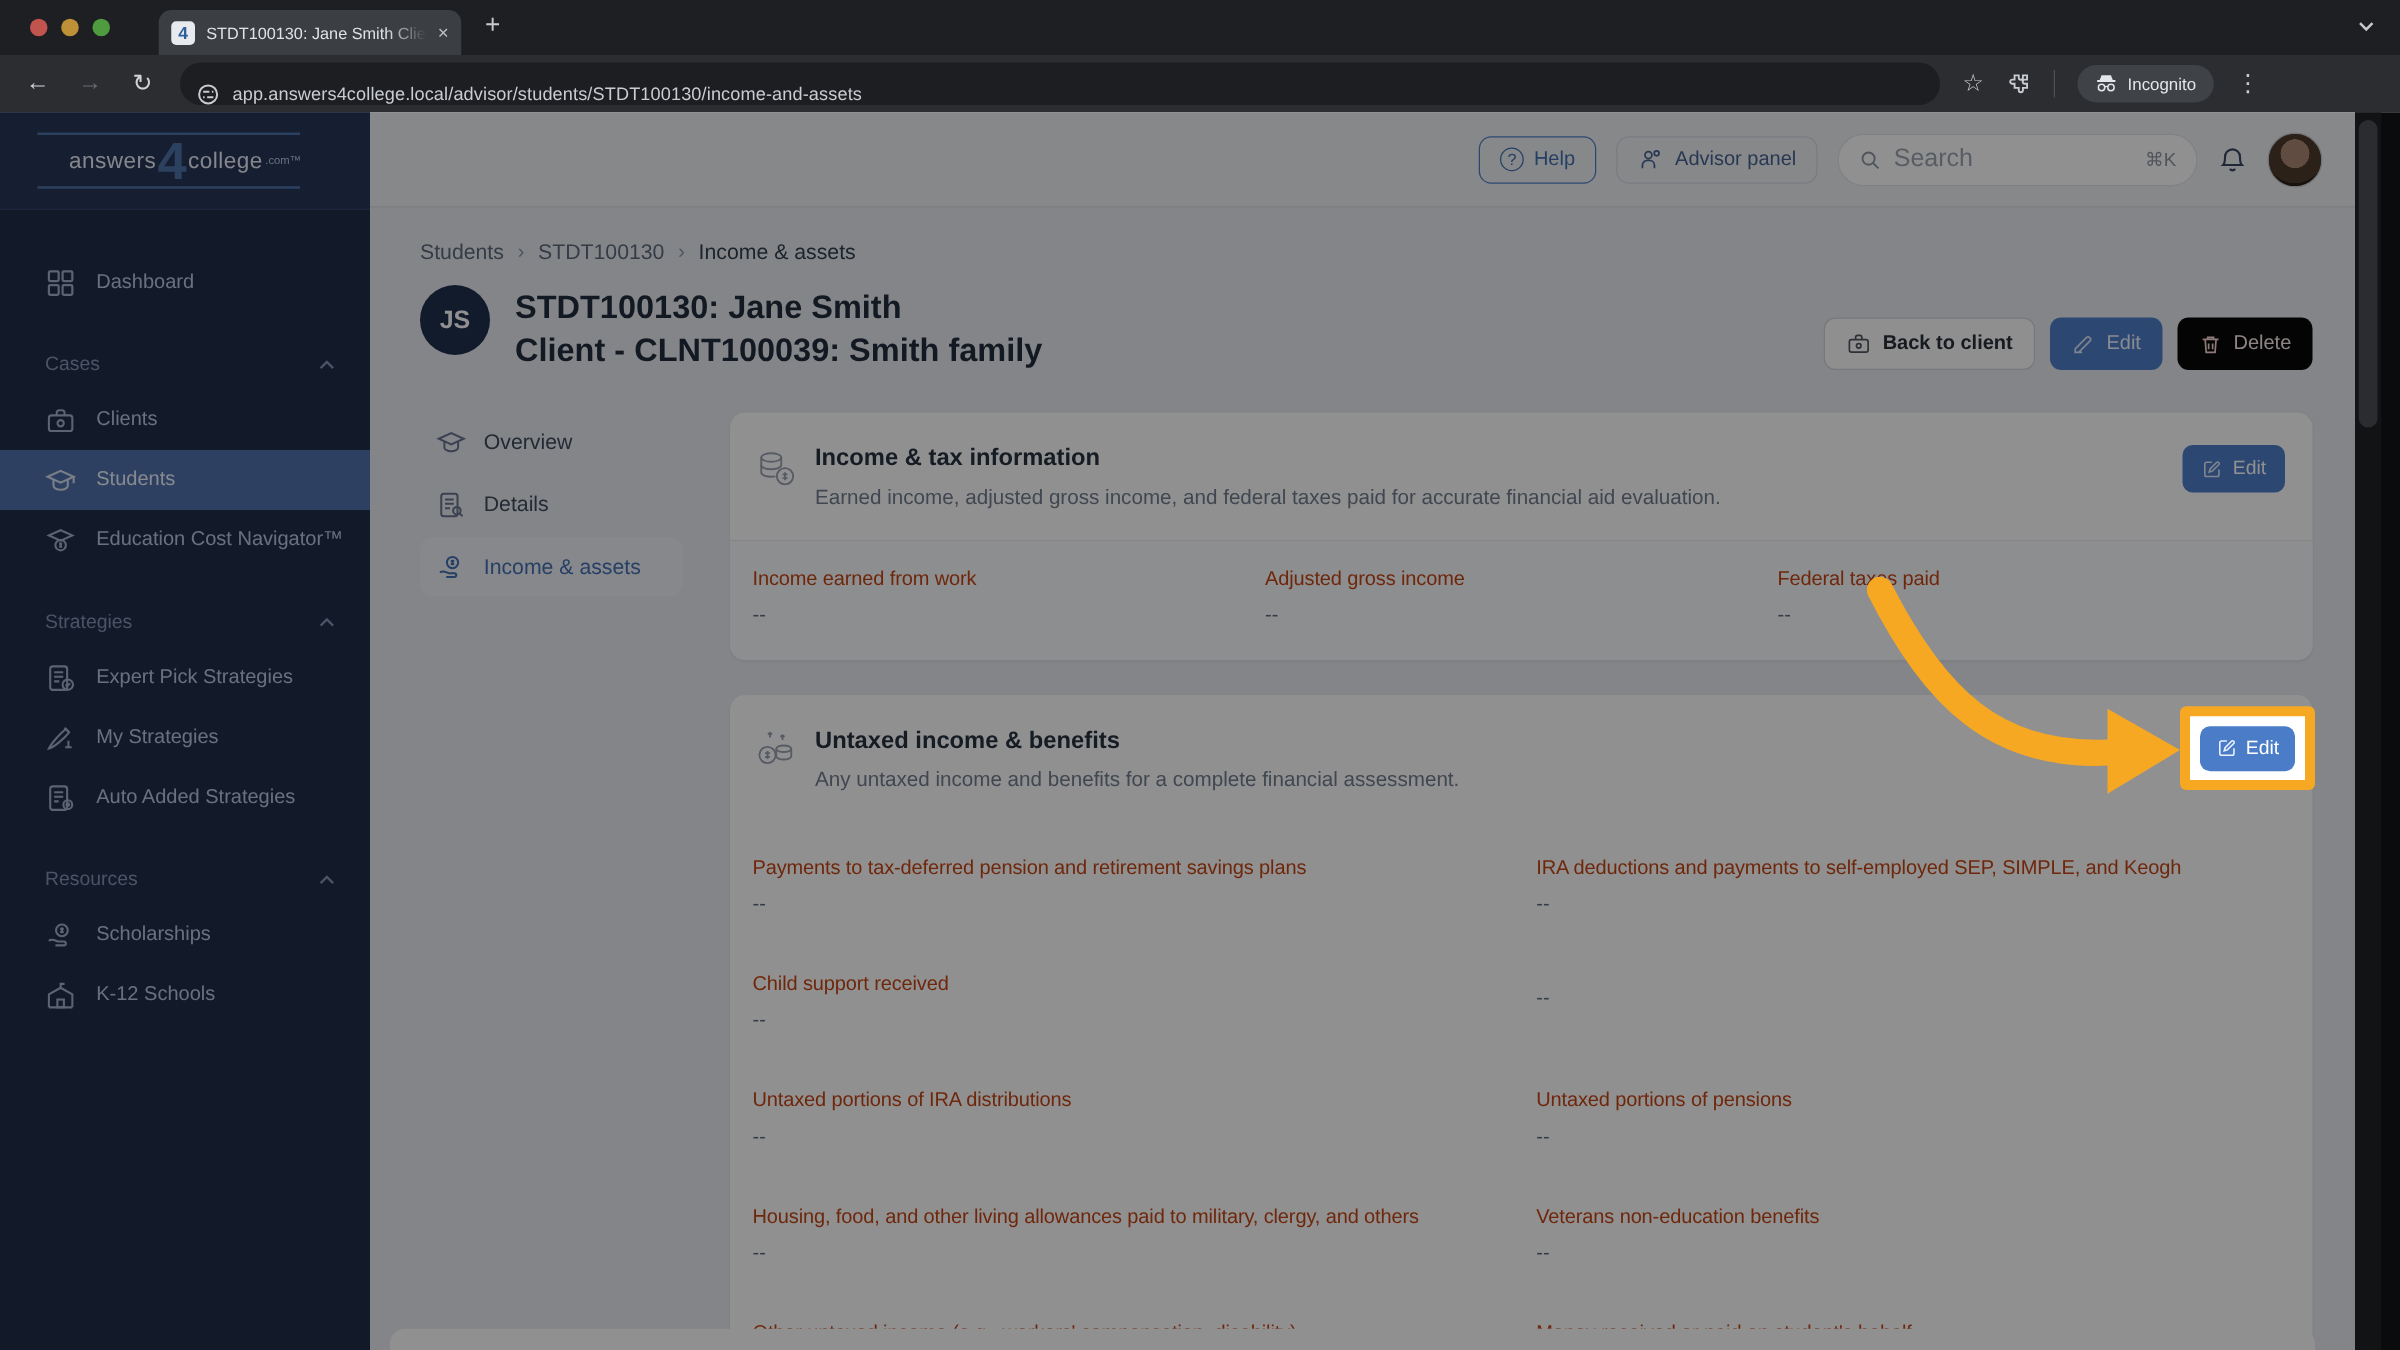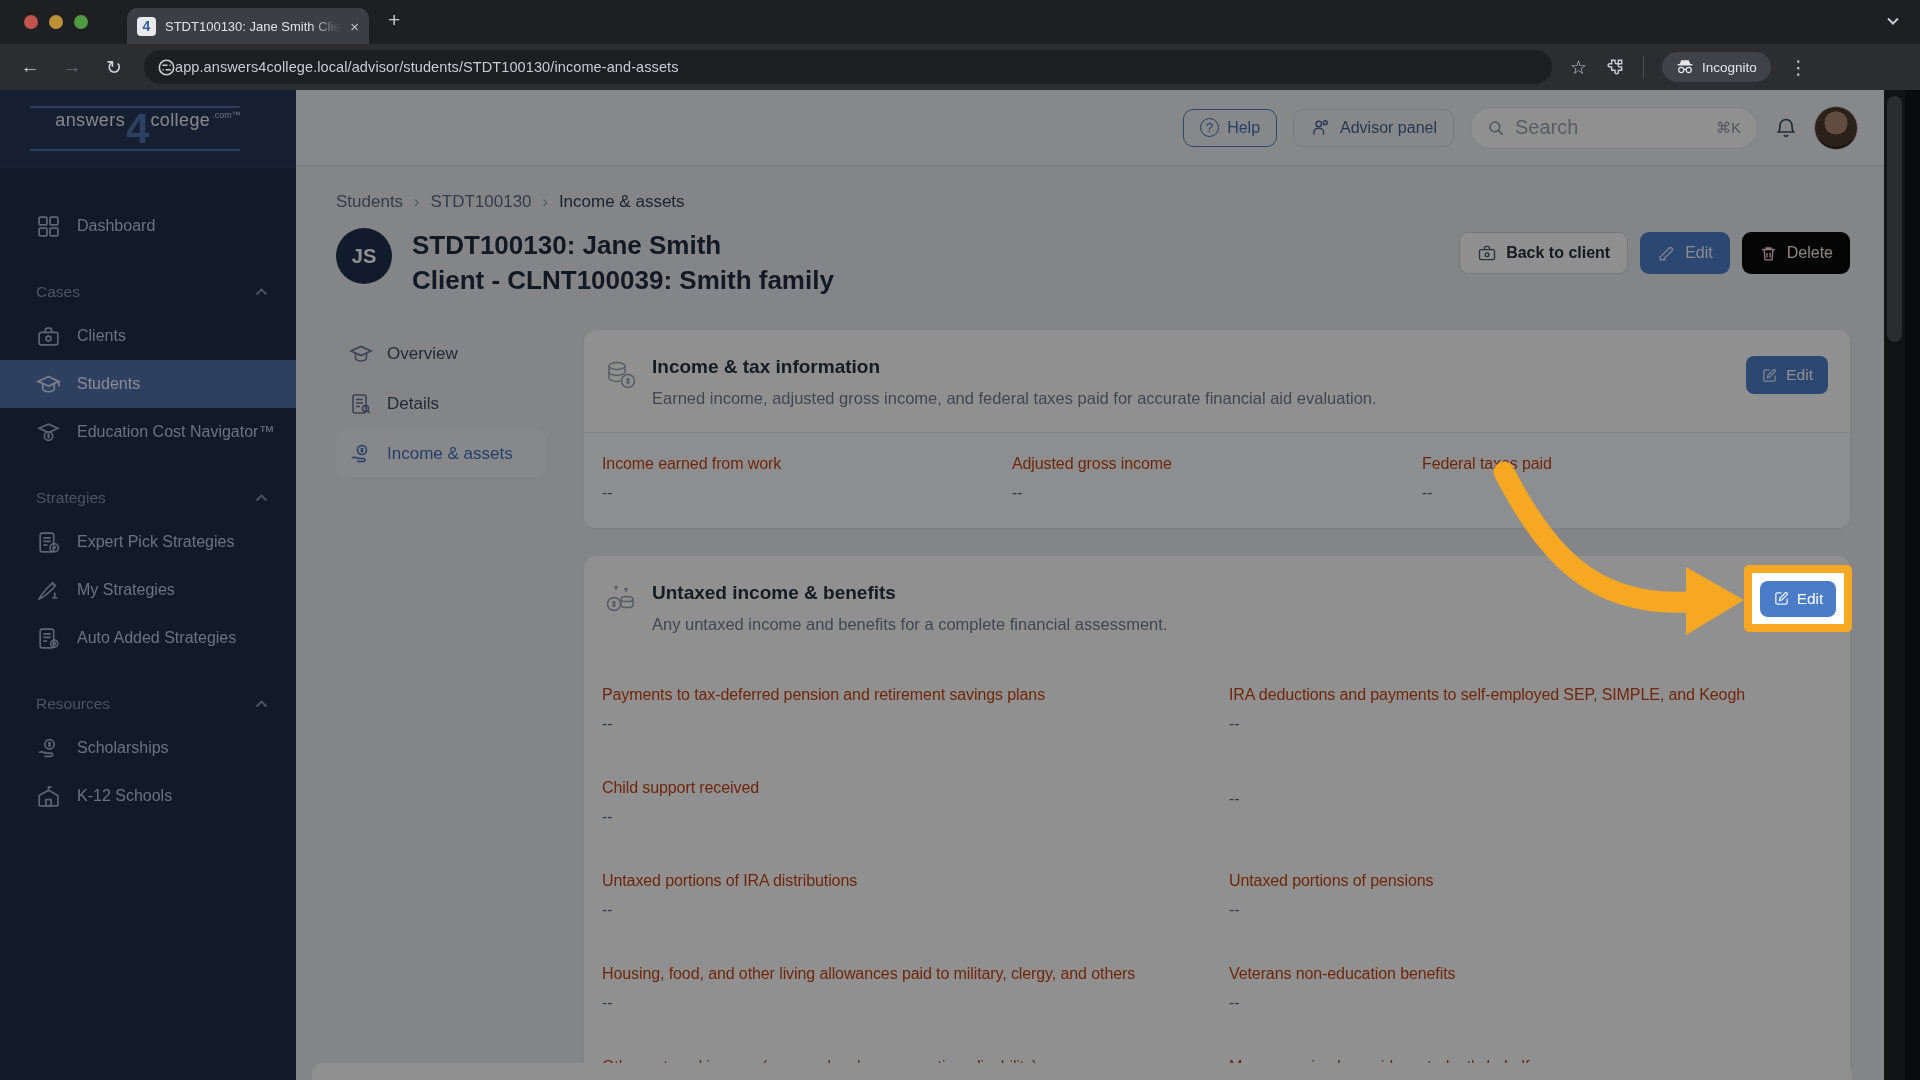--- a/index.html
+++ b/index.html
@@ -18,35 +18,35 @@
   .tab-title { color:#dfe2e6; font-size:13px; white-space:nowrap; overflow:hidden; flex:1;
     mask-image:linear-gradient(90deg,#000 82%,transparent); -webkit-mask-image:linear-gradient(90deg,#000 82%,transparent); }
   .tab-close { color:#bdc1c6; font-size:15px; flex:none; }
   .newtab { position:absolute; left:388px; top:8px; color:#c6c9cd; font-size:21px; font-weight:300; }
   .tabsearch { position:absolute; right:20px; top:16px; color:#c6c9cd; }
 
   .toolbar { height:46px; background:#2b2d31; display:flex; align-items:center; padding:0 18px; gap:18px; }
   .navglyph { color:#d0d3d7; font-size:19px; width:24px; text-align:center; }
   .navglyph.disabled { color:#686b70; }
   .omnibox { flex:1; max-width:1408px; height:34px; border-radius:17px; background:#1d1e21;
-    display:flex; align-items:center; padding:0 14px; }
+    display:flex; align-items:flex-end; padding:0 14px; gap:11px; }
   .url { color:#c9ccd1; font-size:14.5px; letter-spacing:.1px; }
   .tb-ico { color:#c8cbcf; }
   .tb-div { width:1px; height:22px; background:#4a4d52; }
   .incog-chip { height:30px; border-radius:15px; background:#3f4246; display:flex; align-items:center;
     gap:8px; padding:0 14px; color:#e4e6e9; font-size:13.5px; }
 
   
   .viewport { position:relative; height:990px; display:flex; background:#e9ecef; }
 
   .sidebar { width:296px; flex:none; background:#1b2742; display:flex; flex-direction:column; }
   .logo { height:78px; background:#223253; border-bottom:1px solid #2c3c60; display:flex;
     align-items:center; justify-content:center; position:relative; }
   .logo-line { position:absolute; height:2px; background:#4a6fa5; width:210px; left:30px; }
-  .logo-inner { display:flex; align-items:flex-start; color:#e9edf4; }
+  .logo-inner { display:flex; align-items:center; color:#e9edf4; }
   .logo-w1 { font-size:18px; font-weight:300; letter-spacing:.4px; }
   .logo-4 { font-size:42px; font-weight:bold; color:#4a6fa5; line-height:.9; margin:0 1px; }
   .logo-w2 { font-size:18px; font-weight:400; letter-spacing:.4px; }
   .logo-com { font-size:9px; color:#b9c6dd; margin-left:2px; }
   .nav { padding-top:34px; }
   .nav-item { height:48px; display:flex; align-items:center; gap:16px; padding:0 20px 0 36px;
     color:#b9c6dd; font-size:16px; cursor:pointer; }
   .nav-item svg { width:25px; height:25px; flex:none; opacity:.85; }
   .nav-item.active { background:#4e6ea8; color:#eef3fb; }
   .nav-section { display:flex; align-items:center; justify-content:space-between;
@@ -76,21 +76,21 @@
   .crumb.current { color:#2c3a4a; }
   .crumb-sep { color:#8a95a2; font-size:16px; }
 
   .title-row { display:flex; align-items:flex-start; margin-top:16px; }
   .js-avatar { width:56px; height:56px; border-radius:50%; background:#1b2a47; color:#fff;
     font-size:20px; font-weight:bold; display:flex; align-items:center; justify-content:center; flex:none; }
   .titles { margin-left:20px; }
   .title { font-size:26px; font-weight:bold; color:#1c2735; line-height:1.35; }
   .actions { margin-left:auto; display:flex; gap:12px; margin-top:4px; }
   .btn { height:42px; border-radius:9px; display:flex; align-items:center; gap:9px; padding:0 17px;
-    font-size:16px; border:none; }
+    font-size:16px; border:none;margin-top:22px; }
   .btn-back { background:#fdfdfd; border:1px solid #cfd3d8; color:#23292f; font-weight:bold; }
   .btn-edit-main { background:#4a7cc7; color:#f2f6fc; }
   .btn-del { background:#000000; color:#fde9e7; }
 
   .body-grid { display:grid; grid-template-columns:210px 1fr; gap:38px; margin-top:32px; }
   .subnav-item { height:47px; display:flex; align-items:center; gap:14px; padding:0 13px;
     border-radius:10px; color:#3a4656; font-size:17px; margin-bottom:3px; }
   .subnav-item svg { width:24px; height:24px; color:#64708a; flex:none; }
   .subnav-item.active { background:#eef1f5; color:#3e6cb0; }
   .subnav-item.active svg { color:#3e6cb0; }

